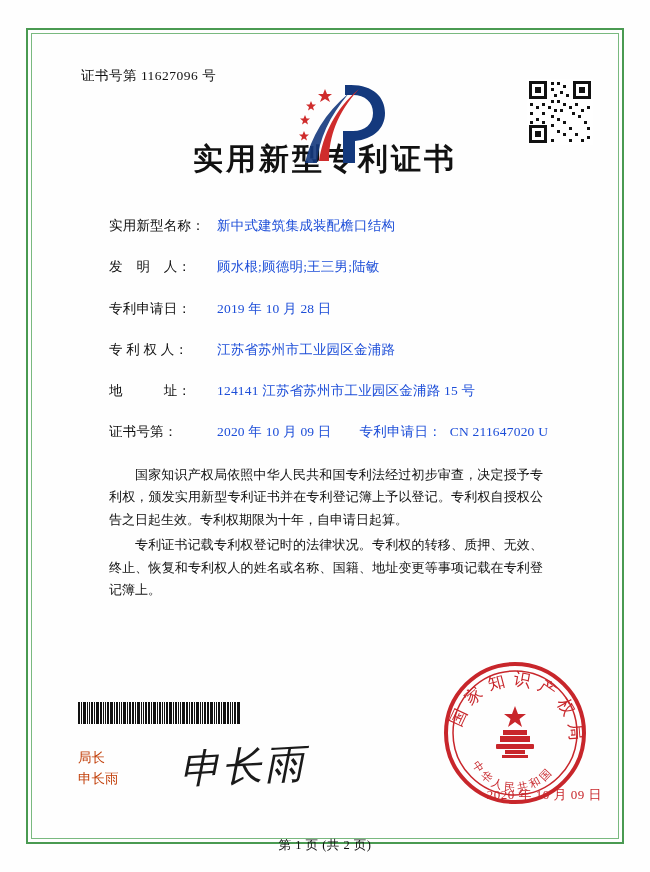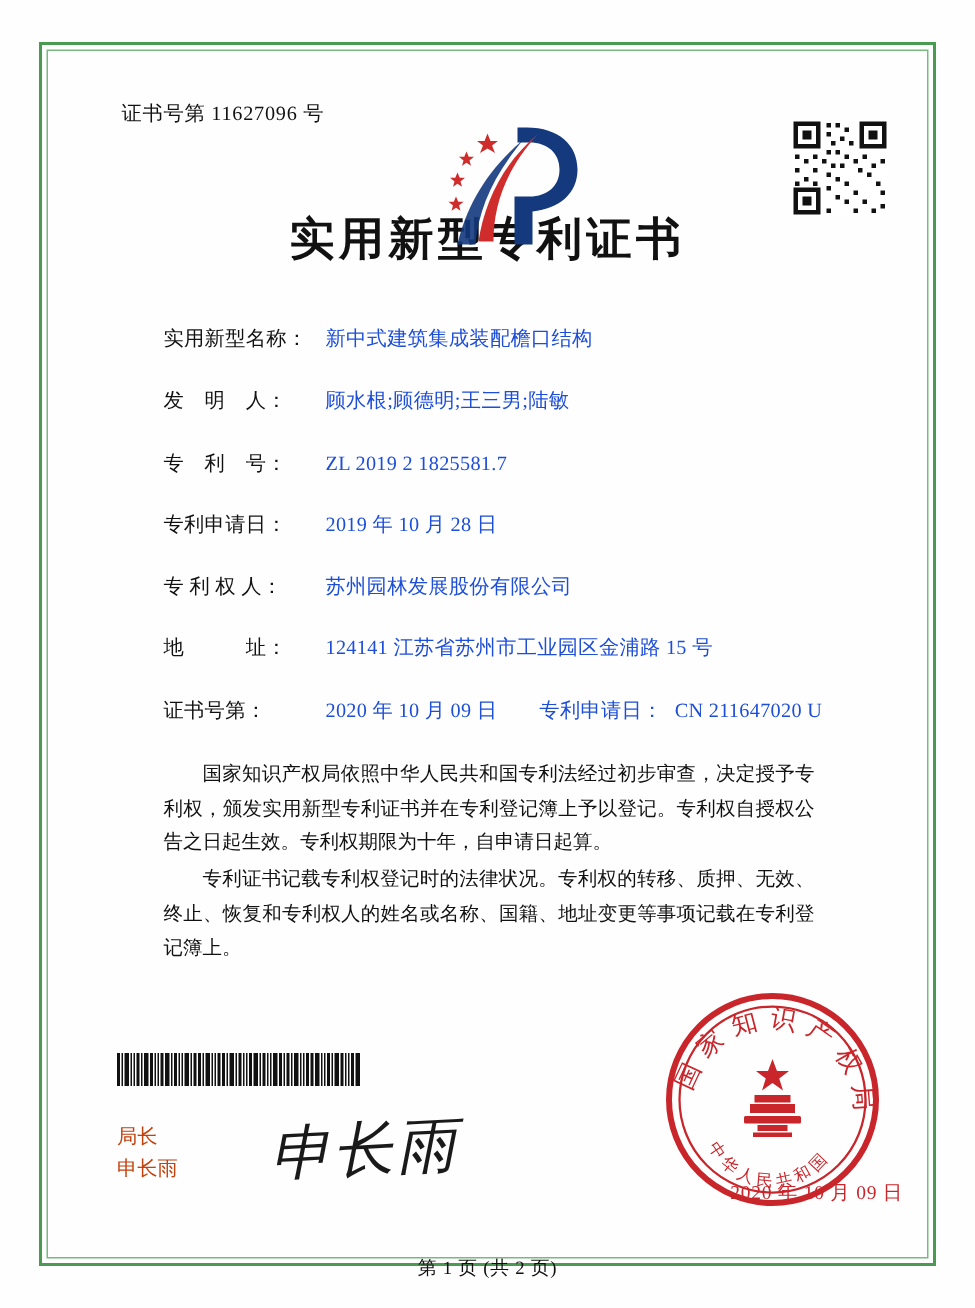--- a/index.html
+++ b/index.html
@@ -296,33 +296,29 @@
       <div class="field-row">
         <div class="field-label">实用新型名称：</div>
         <div class="field-value">新中式建筑集成装配檐口结构</div>
       </div>
 
       <div class="field-row">
         <div class="field-label">发　明　人：</div>
         <div class="field-value">顾水根;顾德明;王三男;陆敏</div>
       </div>
 
-      <div class="field-row">
-        <div class="field-label">专　利　号：</div>
-        <div class="field-value mono">ZL 2019 2 1825581.7</div>
-      </div>
 
       <div class="field-row">
         <div class="field-label">专利申请日：</div>
         <div class="field-value">2019 年 10 月 28 日</div>
       </div>
 
       <div class="field-row">
         <div class="field-label">专 利 权 人：</div>
-        <div class="field-value">苏州园林发展股份有限公司</div>
+        <div class="field-value">江苏省苏州市工业园区金浦路</div>
       </div>
 
       <div class="field-row">
         <div class="field-label">地　　　址：</div>
         <div class="field-value">124141 江苏省苏州市工业园区金浦路 15 号</div>
       </div>
 
       <div class="field-row">
         <div class="field-label">证书号第：</div>
         <div class="field-value inline-second">

